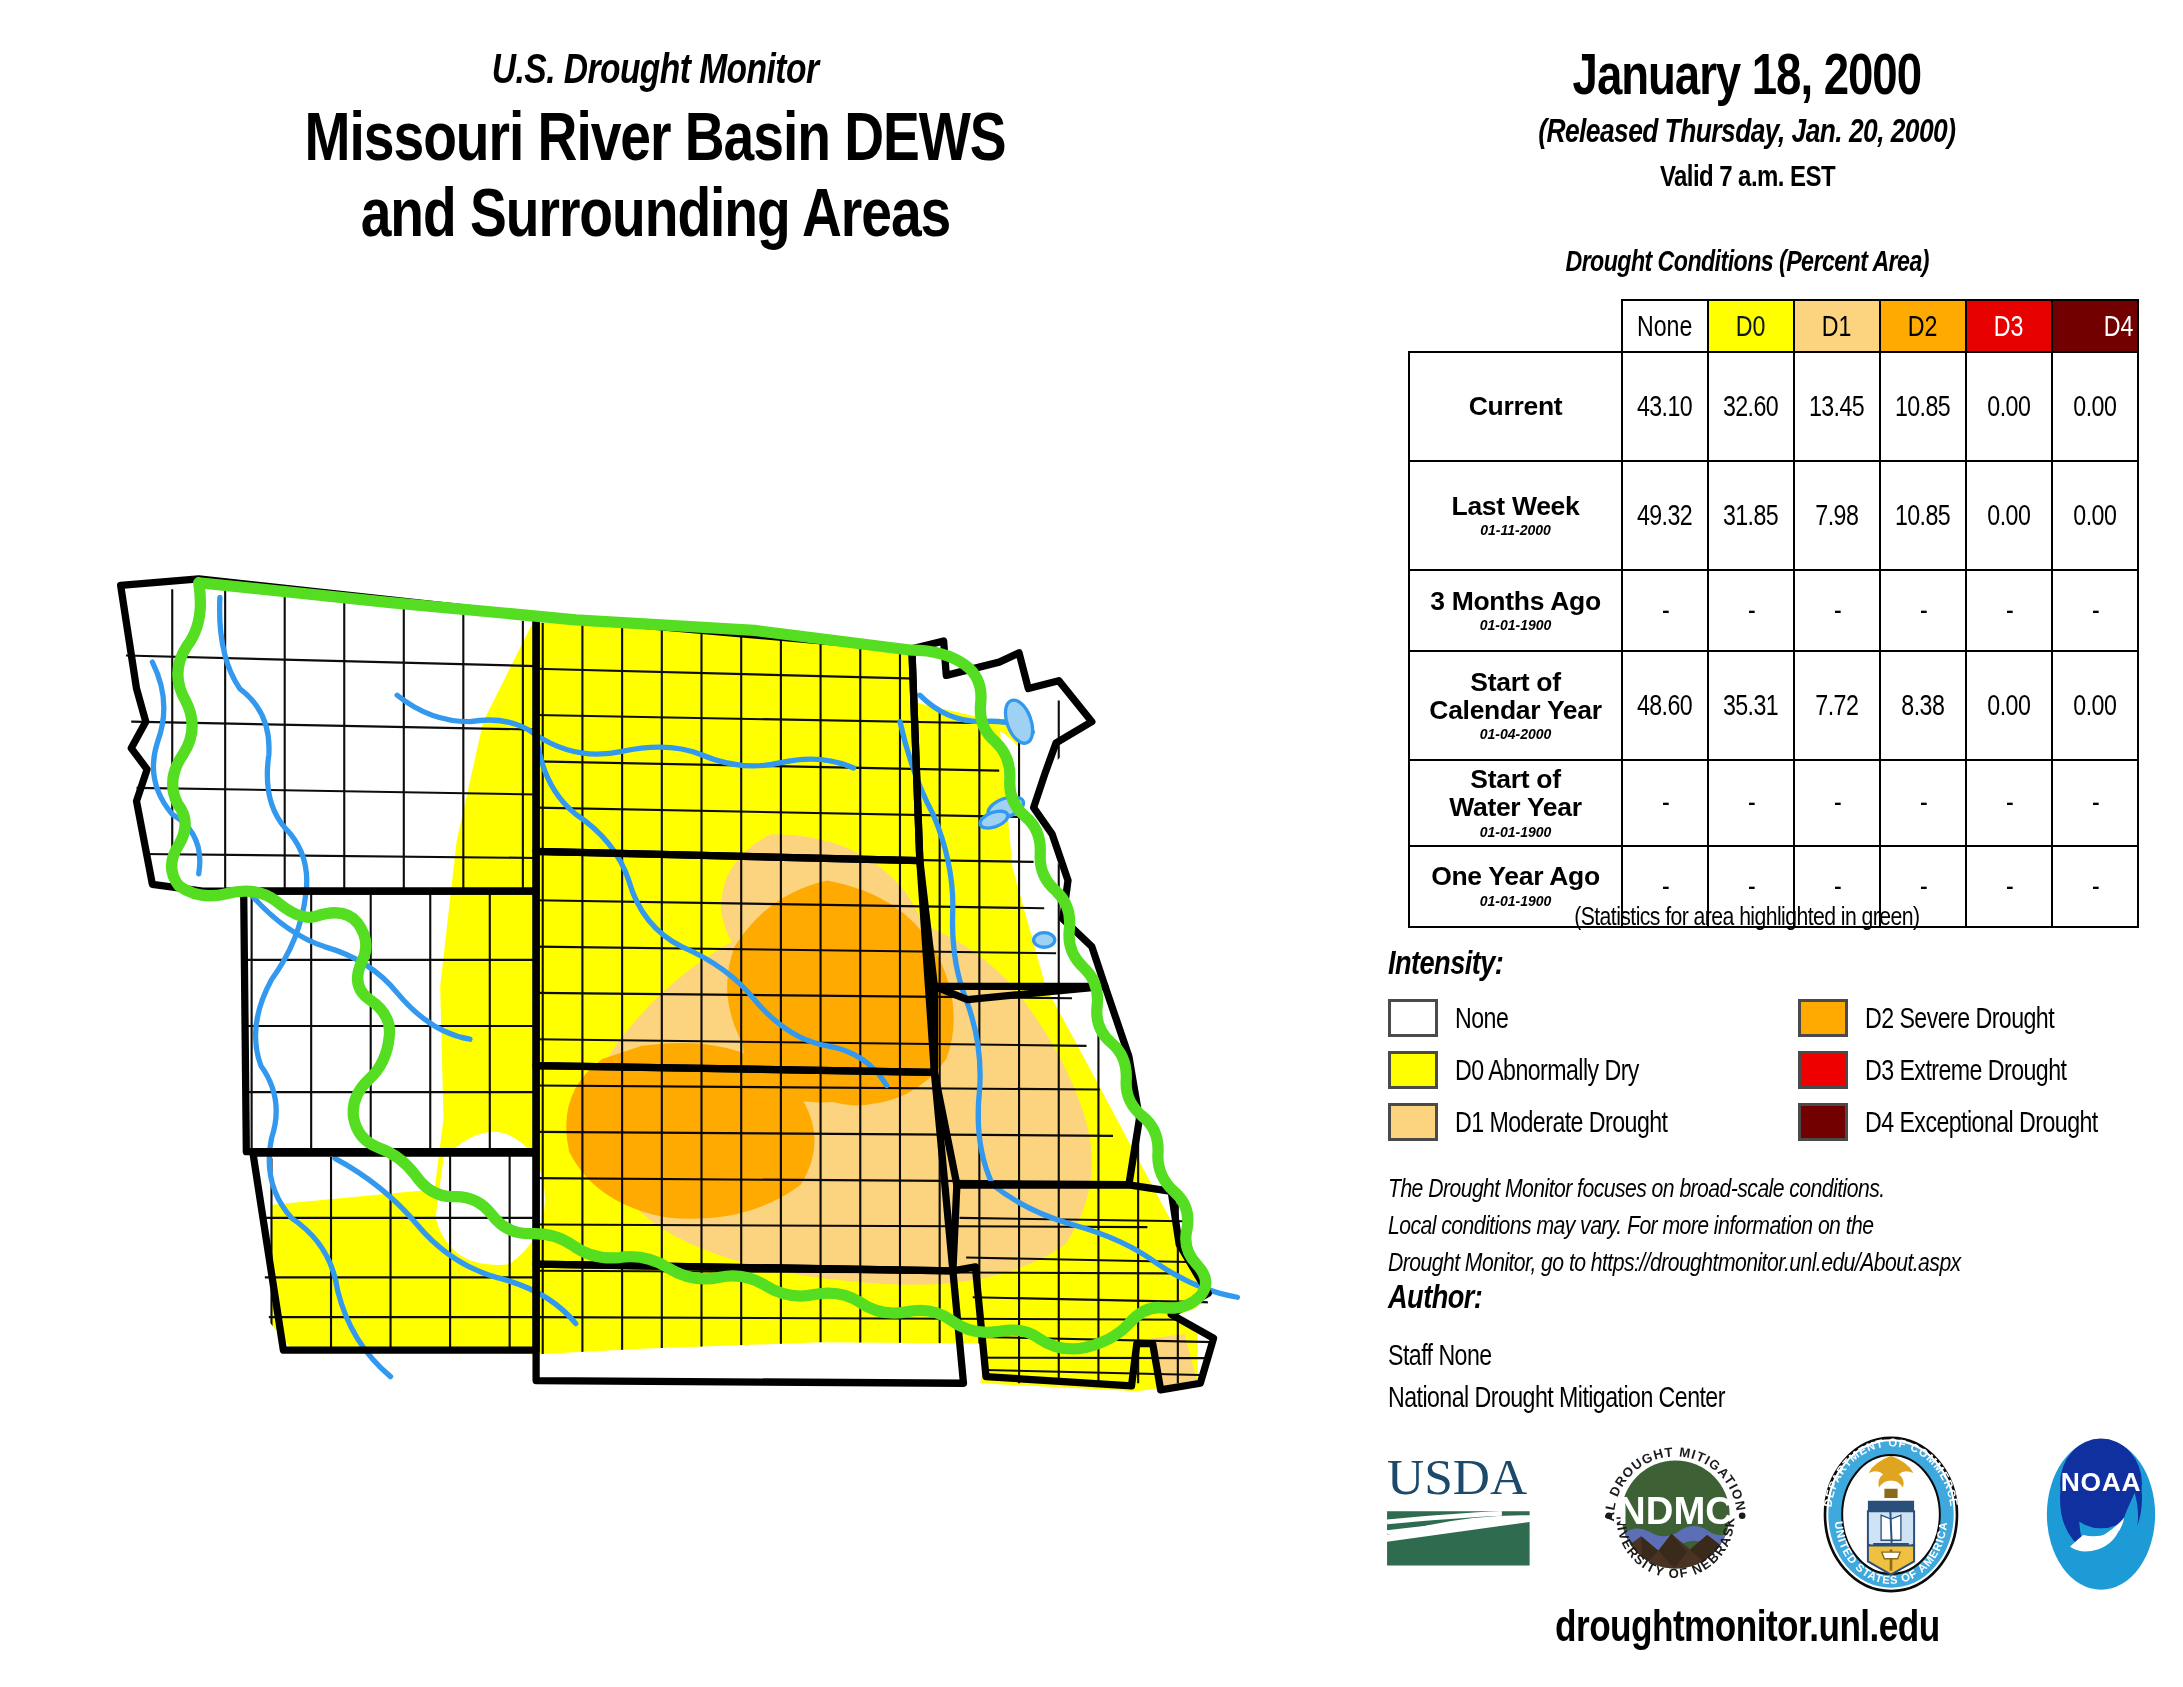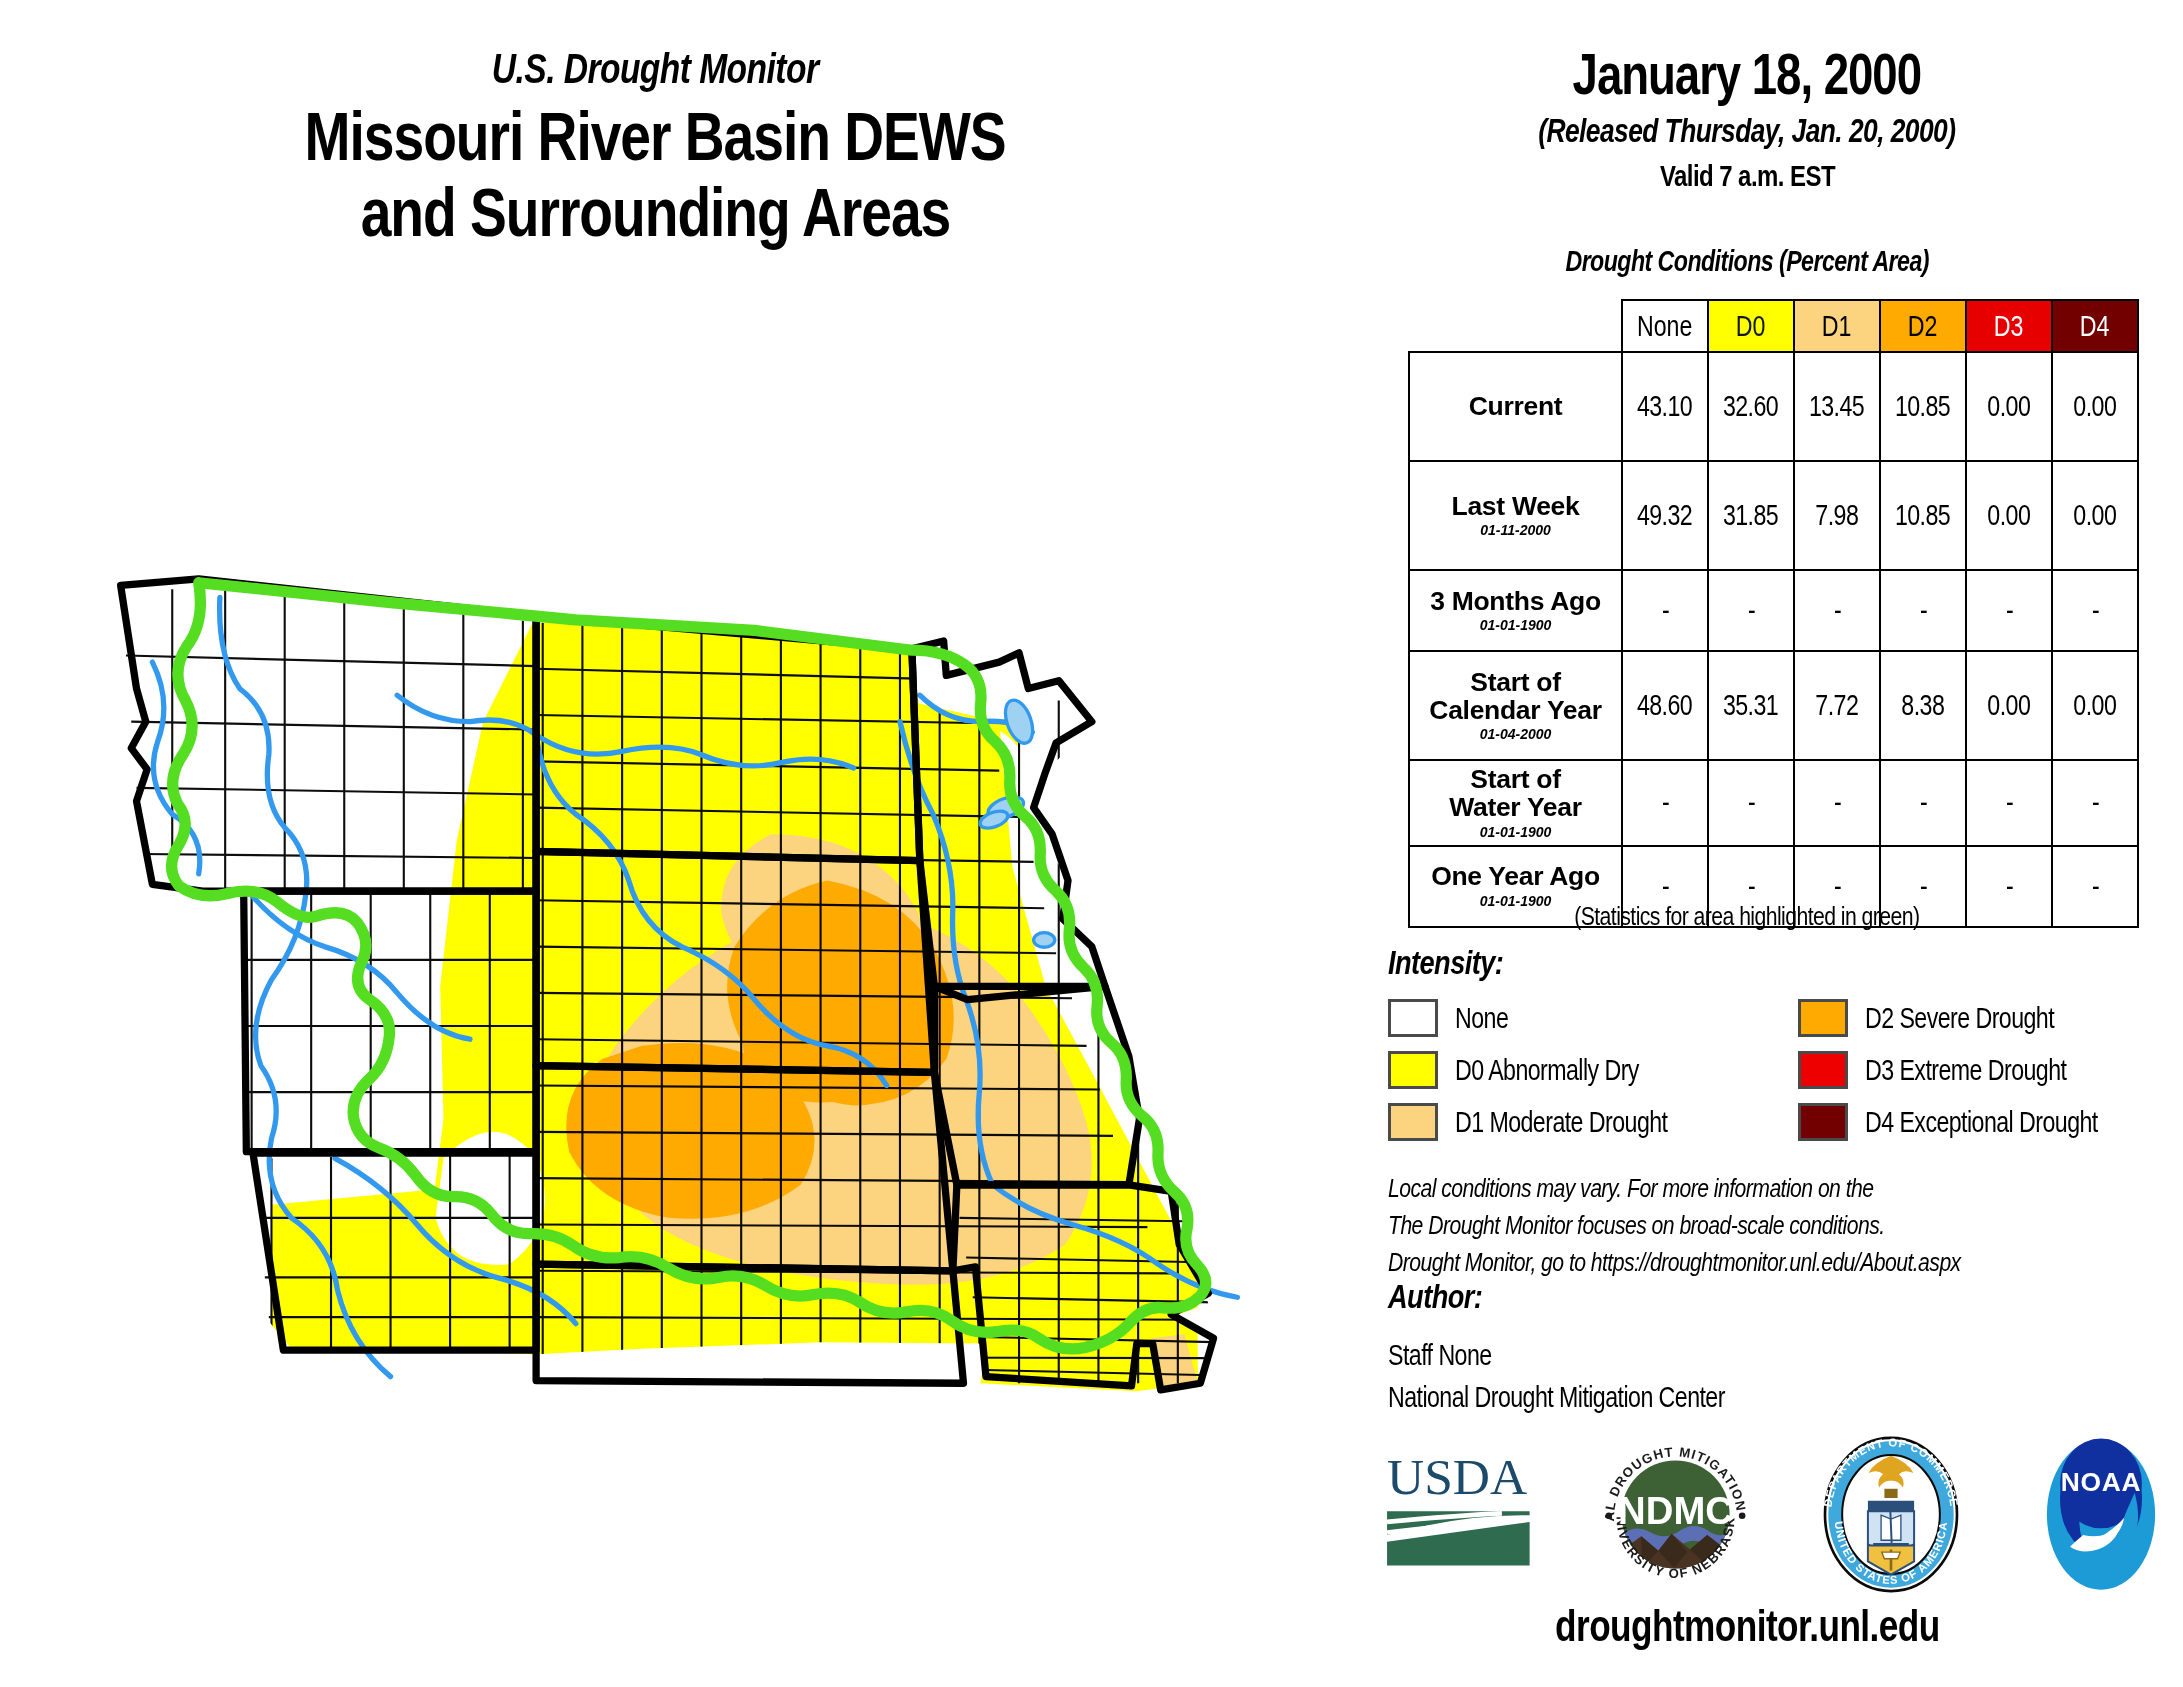--- a/index.html
+++ b/index.html
@@ -95,21 +95,21 @@
 
 <table id="cond-table">
   <thead>
     <tr>
       <th class="hdr-spacer"></th>
       <th id="hc0" style="background: rgb(255, 255, 255); color: rgb(0, 0, 0);"><span class="cond">None</span></th>
       <th id="hc1" style="background: rgb(255, 255, 0); color: #0f172a;"><span class="cond">D0</span></th>
       <th id="hc2" style="background: rgb(252, 211, 127); color: rgb(0, 0, 0);"><span class="cond">D1</span></th>
       <th id="hc3" style="background: rgb(255, 170, 0); color: rgb(0, 0, 0);"><span class="cond">D2</span></th>
       <th id="hc4" style="background: rgb(230, 0, 0); color: rgb(255, 255, 255);"><span class="cond">D3</span></th>
-      <th id="hc5" style="background: rgb(115, 0, 0); color: rgb(255, 255, 255);"><span class="cond">D4</span></th>
+      <th id="hc5" style="background: rgb(115, 0, 0); color: rgb(255, 255, 255); text-align: right;"><span class="cond">D4</span></th>
     </tr>
   </thead>
   <tbody id="table-body">
       <tr>
         <td class="rowlbl">
           <div class="nm">
             <div>Current</div>
           </div>
         </td>
         <td class="valcell r-tall"><span class="cond">43.10</span></td>
@@ -222,22 +222,22 @@
       <div class="sw" style="background: rgb(252, 211, 127);"></div>
       <div class="leg-label"><span class="cond condL">D1 Moderate Drought</span></div>
     </div>
     <div class="leg-item">
       <div class="sw" style="background: rgb(115, 0, 0);"></div>
       <div class="leg-label"><span class="cond condL">D4 Exceptional Drought</span></div>
     </div>
   </div>
 
 <div id="disclaimer">
+  <div><span class="cond condL">The Drought Monitor focuses on broad-scale conditions.</span></div>
   <div><span class="cond condL">Local conditions may vary. For more information on the</span></div>
-  <div><span class="cond condL">The Drought Monitor focuses on broad-scale conditions.</span></div>
   <div><span class="cond condL">Drought Monitor, go to https://droughtmonitor.unl.edu/About.aspx</span></div>
 </div>
 <div id="author-head">
   <span class="cond condL">Author:</span>
 </div>
 <div id="author-lines">
   <div><span class="cond condL">Staff None</span></div>
   <div><span class="cond condL">National Drought Mitigation Center</span></div>
 </div>
 

